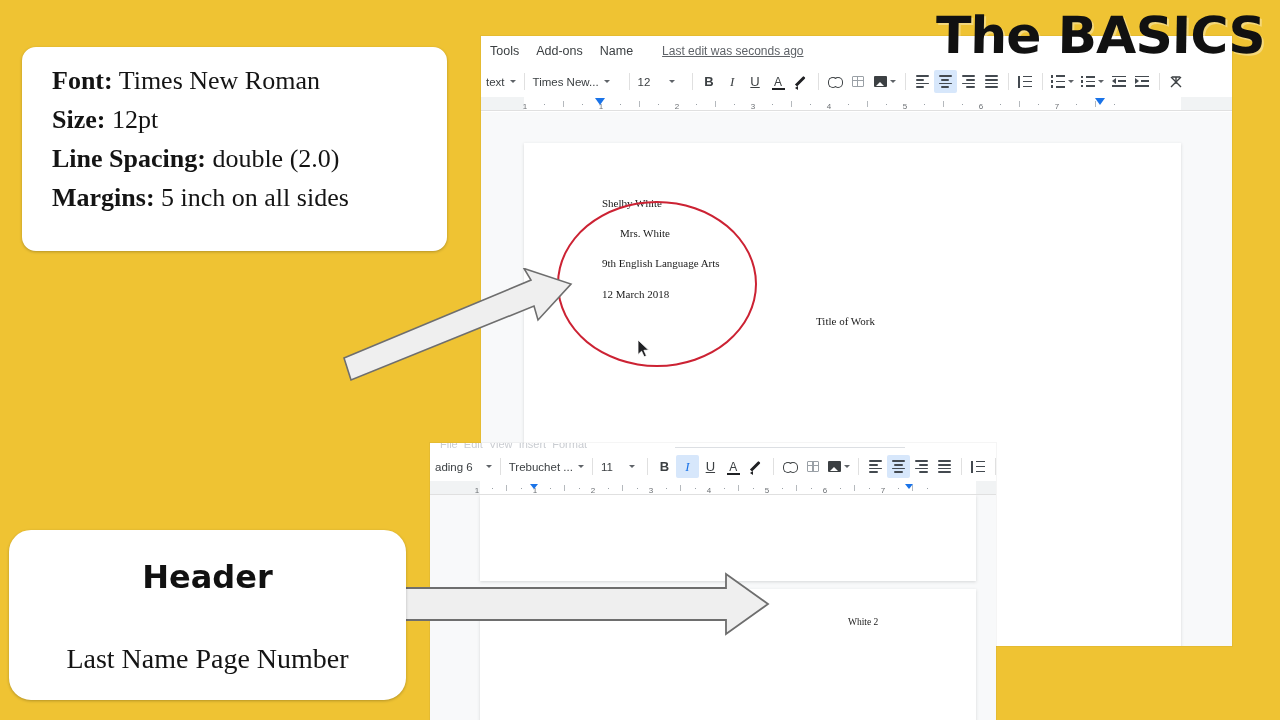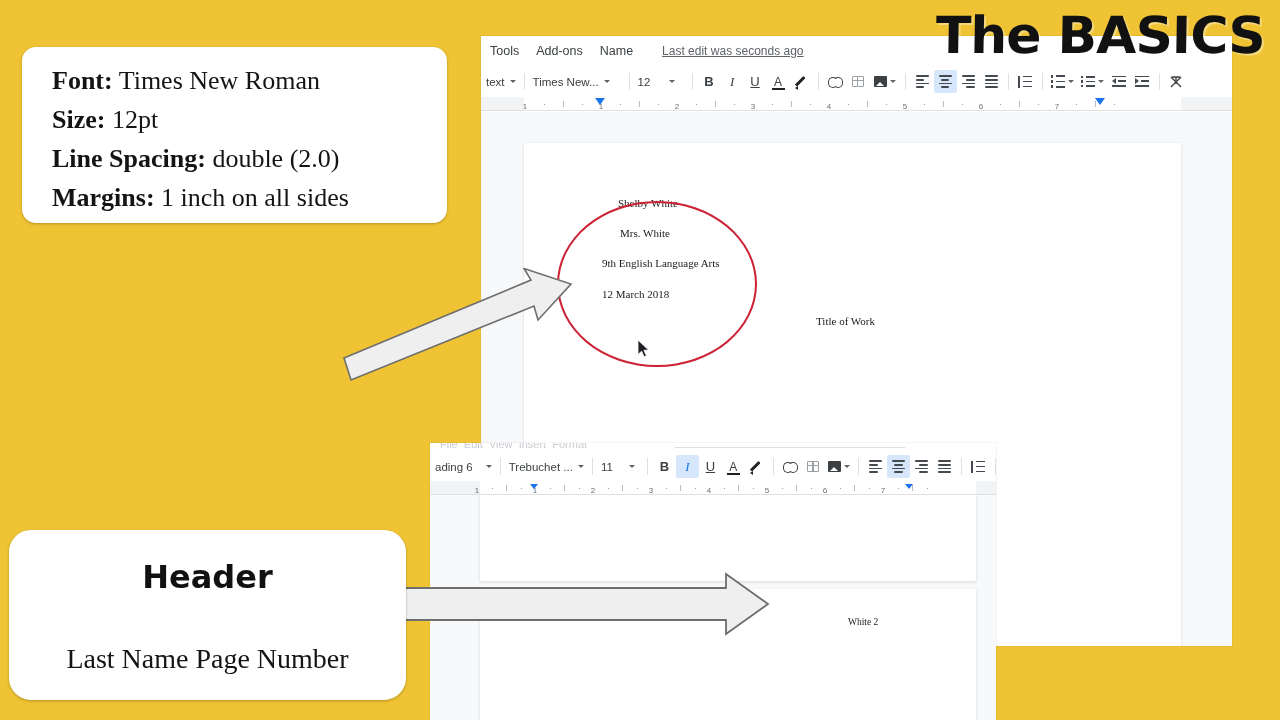--- a/index.html
+++ b/index.html
@@ -277,21 +277,21 @@
   
   .card {
     position: absolute;
     background: #ffffff;
     border: 2px solid #ffffff;
     border-radius: 16px;
     box-shadow: 0 1px 3px rgba(0,0,0,0.25);
     z-index: 50;
   }
   #card-basics {
-    left: 22px; top: 47px; width: 425px; height: 176px;
+    left: 22px; top: 47px; width: 425px; height: 204px;
     border-radius: 14px;
     padding: 12px 0 0 28px;
   }
   .basics-line {
     font-family: "Liberation Serif", serif;
     font-size: 26px;
     color: #141414;
     line-height: 39px;
     white-space: nowrap;
   }
@@ -515,21 +515,21 @@
         <div class="tick" style="left: 576px;">7</div>
         <div class="dot" style="left: 595px;"></div>
         <div class="pipe" style="left: 614px;"></div>
         <div class="dot" style="left: 633px;"></div>
         <div class="indentmark" style="left: 114px;"></div>
         <div class="indentmark" style="left: 614px;"></div>
       </div>
 
     <div class="canvas" style="top:76px; bottom:0;">
       <div class="page" style="left:43px; top:31px; width:657px; height:560px;">
-        <div class="dtext" style="left:94px; top:54px;text-align:right;">Shelby White</div>
+        <div class="dtext" style="left:78px; top:54px;text-align:right;">Shelby White</div>
         <div class="dtext" style="left:96px; top:84px;">Mrs. White</div>
         <div class="dtext" style="left:78px; top:114px;">9th English Language Arts</div>
         <div class="dtext" style="left:78px; top:145px;">12 March 2018</div>
         <div class="dtext" style="left:292px; top:172px;">Title of Work</div>
       </div>
     </div>
   </div>
 
   <div class="ellipse" id="circle1" style="left:557px; top:201px; width:200px; height:166px;"></div>
 
@@ -691,21 +691,21 @@
     <div class="basics-line">
       <b>Size:</b>
       <span>12pt</span>
     </div>
     <div class="basics-line">
       <b>Line Spacing:</b>
       <span>double (2.0)</span>
     </div>
     <div class="basics-line">
       <b>Margins:</b>
-      <span>1 inch on all sides</span>
+      <span>5 inch on all sides</span>
     </div>
   </div>
 
 
   <div class="card" id="card-header">
     <div class="card-title" style="margin-top:26px">Header</div>
     <div class="card-body" style="margin-top:43px">Last Name Page Number</div>
   </div>
 
   <div id="title">The BASICS</div>

